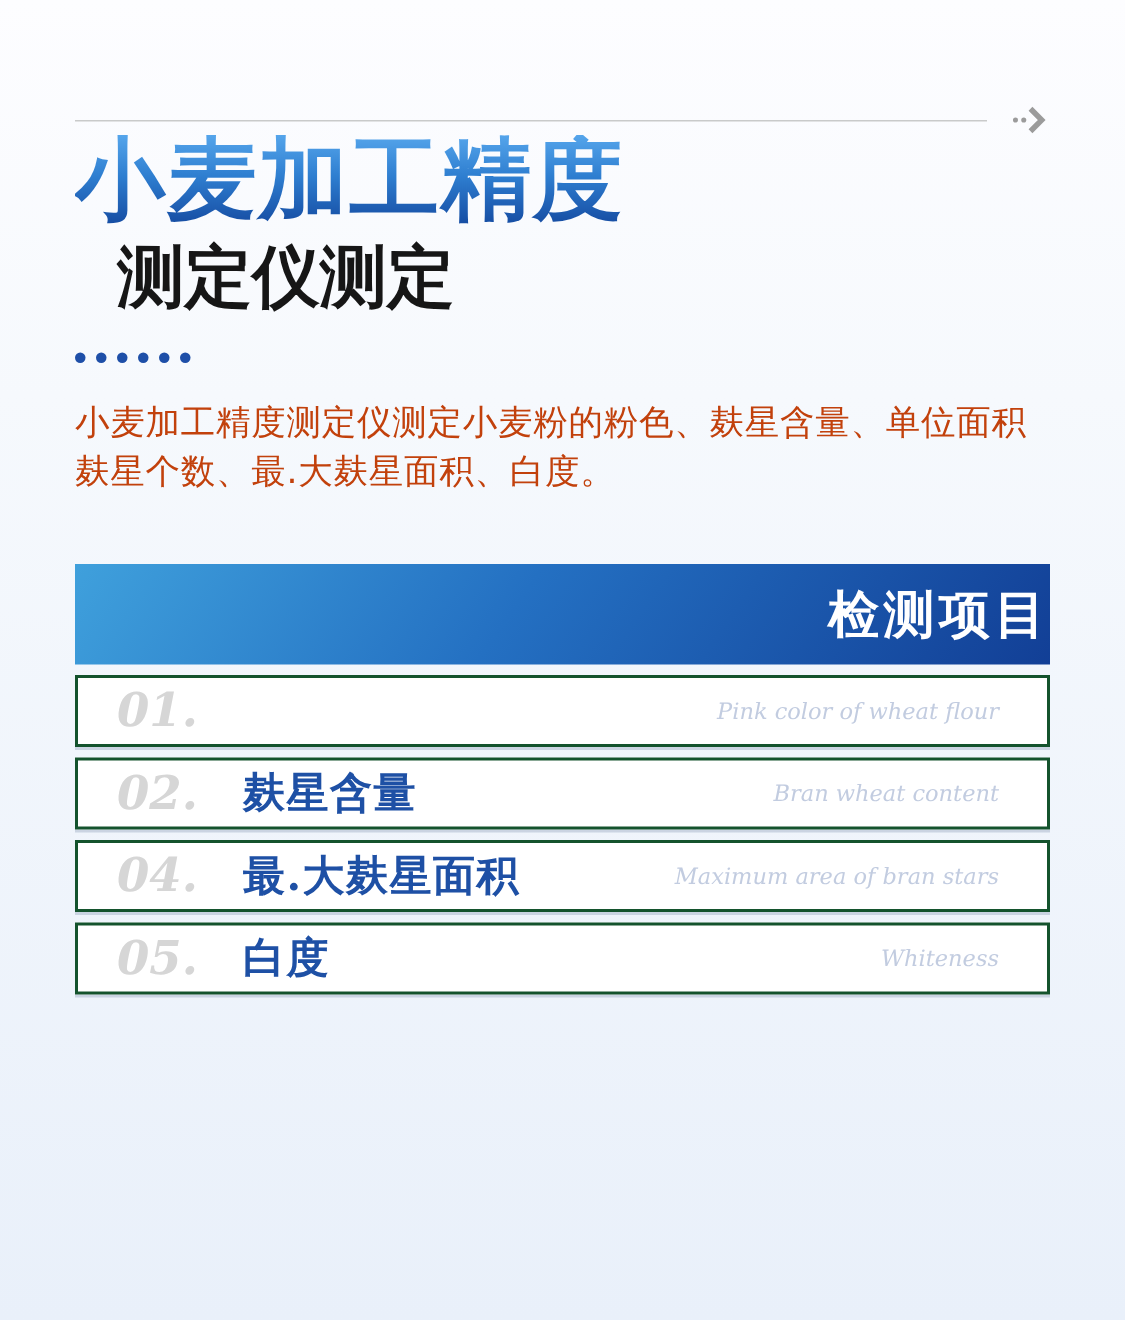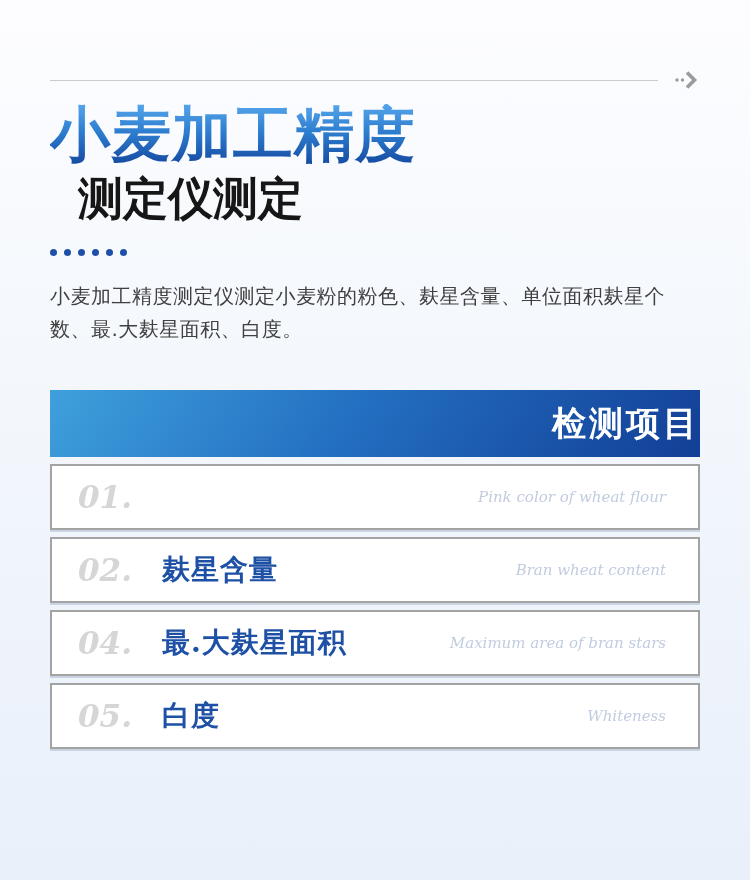--- a/index.html
+++ b/index.html
@@ -16,21 +16,20 @@
   .top-line { flex: 1; height: 1px; background: #c9caca; margin-right: 16px; }
   .arrow-icon { width: 26px; height: 22px; flex: 0 0 auto; }
 
   
   .main-title {
     font-family: "DejaVu Serif", "Liberation Serif", serif;
     font-weight: bold;
     font-size: 60px;
     line-height: 1.02;
     letter-spacing: 1px;
-    margin-top: 14px;
     background: linear-gradient(180deg, #55a5eb 0%, #2e7ed0 45%, #174fa5 95%);
     -webkit-background-clip: text;
     background-clip: text;
     color: transparent;
     display: inline-block;
   }
   .sub-title {
     font-family: "DejaVu Serif", "Liberation Serif", serif;
     font-weight: bold;
     font-size: 45px;
@@ -40,23 +39,23 @@
     margin-left: 28px;
   }
 
   
   .dots { margin-top: 26px; height: 8px; display: flex; align-items: center; }
   .dot { width: 7px; height: 7px; border-radius: 50%; background: #1e4fa8; margin-right: 7px; }
 
   
   .intro {
     margin-top: 24px;
-    font-size: 20px;
+    font-size: 23px;
     line-height: 33px;
-    color: #404040;
+    color: #c2410c;
     letter-spacing: 0.5px;
   }
 
   
   .section-bar {
     margin-top: 44px;
     height: 67px;
     background: linear-gradient(125deg, #3fa0dc 0%, #2470c2 45%, #123f96 100%);
     display: flex;
     align-items: center;
@@ -66,23 +65,23 @@
     font-family: "DejaVu Serif", "Liberation Serif", serif;
     font-weight: bold;
     font-size: 34px;
     color: #ffffff;
     letter-spacing: 3px;
   }
 
   
   .card {
     margin-top: 7px;
-    height: 66px;
+    height: 48px;
     background: #ffffff;
-    border: 2px solid #a3a3a3;
+    border: 2px solid #14532d;
     box-shadow: 0 2px 0 rgba(158, 173, 196, 0.45);
     display: flex;
     align-items: center;
   }
   .card:first-of-type { margin-top: 6px; }
   .card-num {
     font-family: "DejaVu Serif", "Liberation Serif", serif;
     font-style: italic;
     font-weight: bold;
     font-size: 31px;

